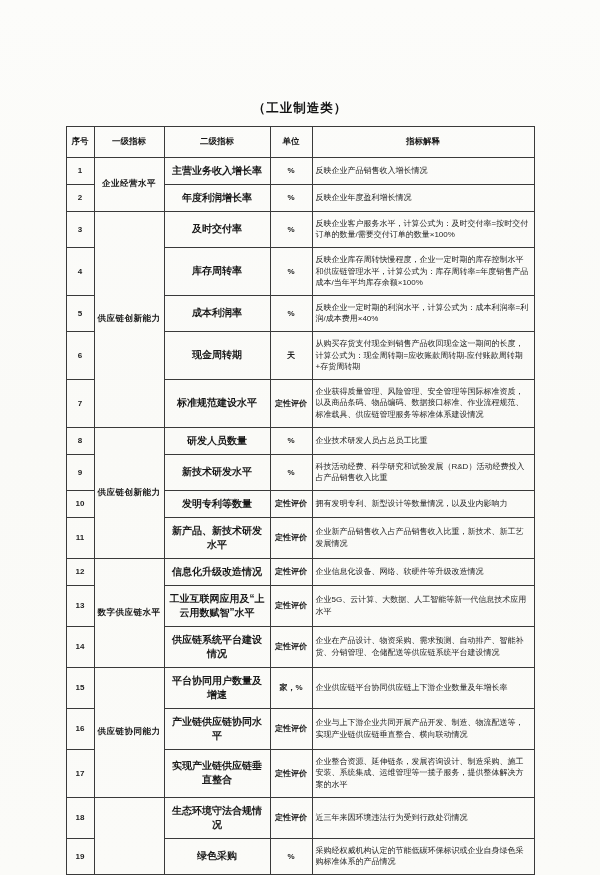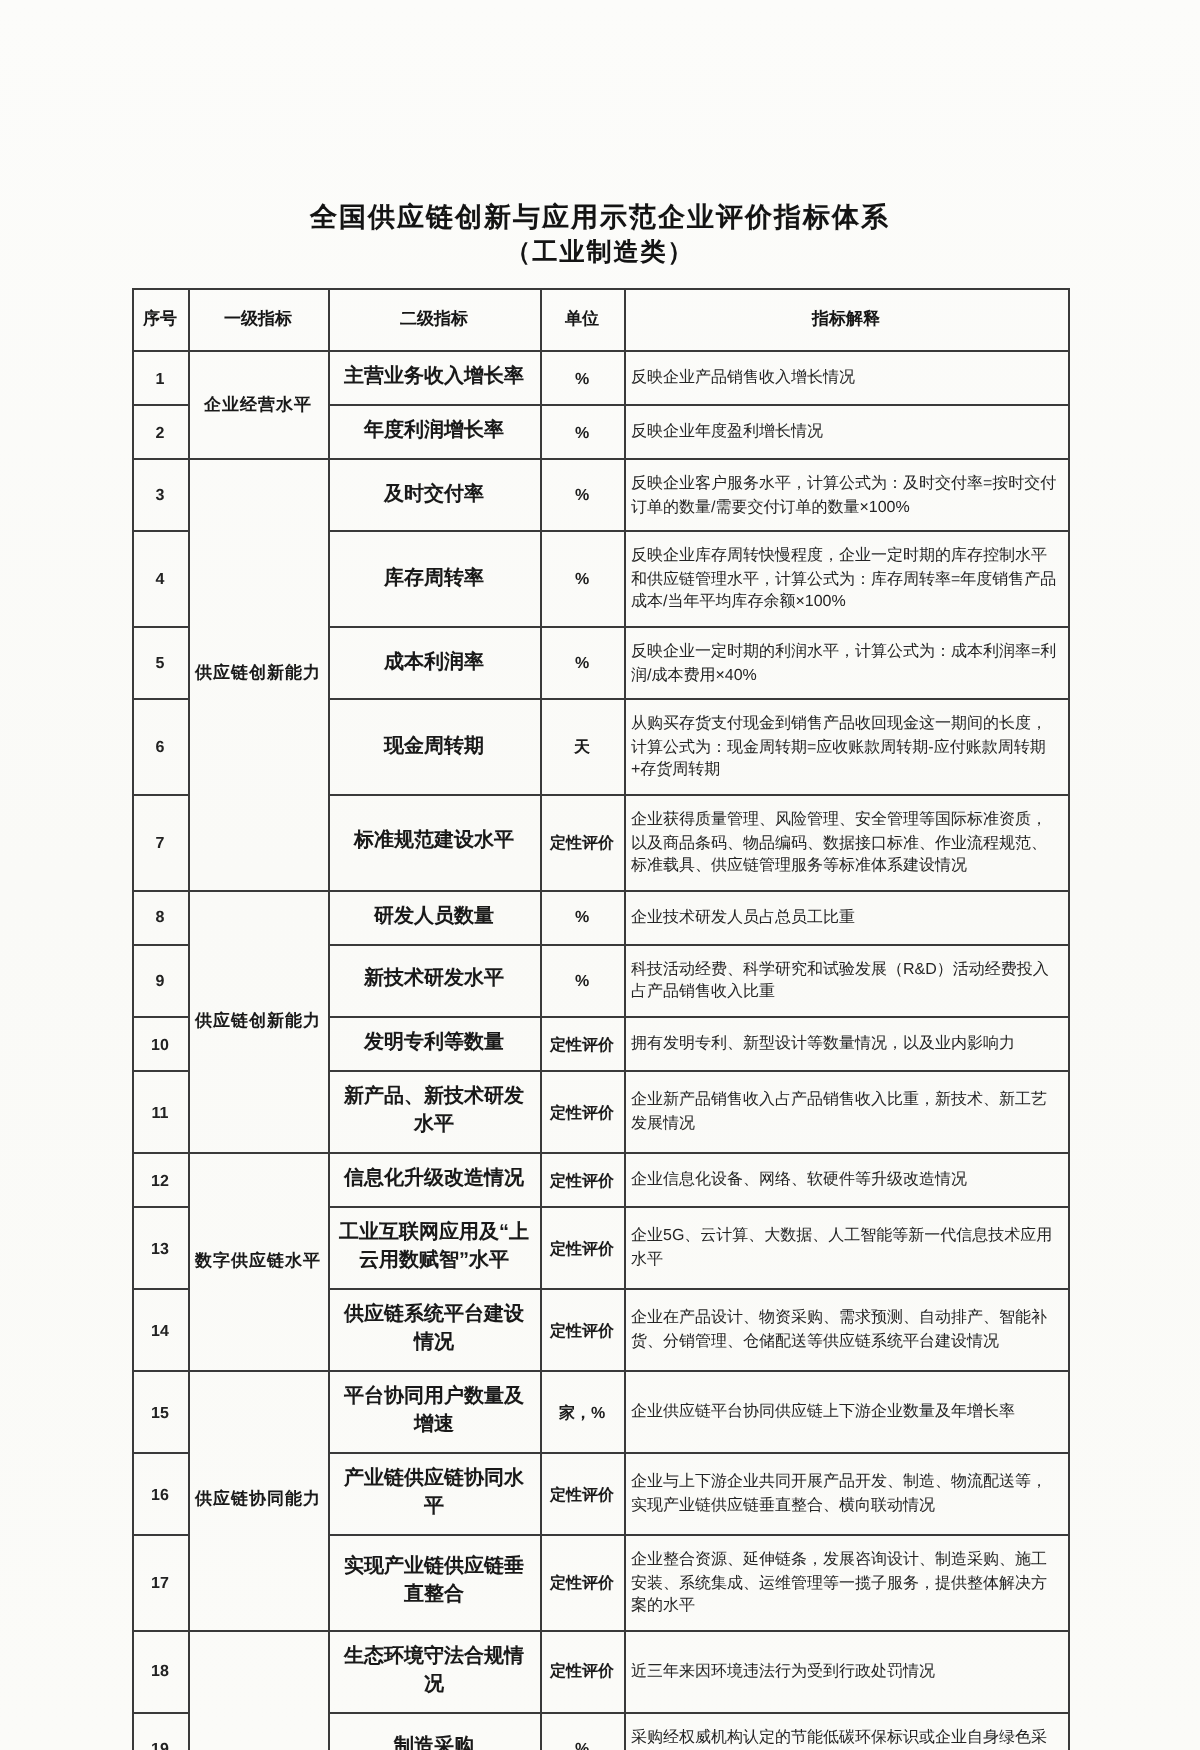--- a/index.html
+++ b/index.html
@@ -97,21 +97,20 @@
     padding-right:32px;
     box-sizing:border-box;
   }
 </style>
 </head>
 <body>
 
 <div class="page">
 
   <div class="title-block">
-    <div class="title-line1">全国供应链创新与应用示范企业评价指标体系</div>
     <div class="title-line2">（工业制造类）</div>
   </div>
 
   <table class="indicators">
     <colgroup>
       <col style="width:28px">
       <col style="width:70px">
       <col style="width:106px">
       <col style="width:42px">
       <col style="width:222px">
@@ -235,21 +234,21 @@
         </tr>
         <tr>
           <td class="c-no">18</td>
           <td class="c-group" rowspan="2"></td>
           <td class="c-ind">生态环境守法合规情况</td>
           <td class="c-unit">定性评价</td>
           <td class="c-exp">近三年来因环境违法行为受到行政处罚情况</td>
         </tr>
         <tr>
           <td class="c-no">19</td>
-          <td class="c-ind">制造采购</td>
+          <td class="c-ind">绿色采购</td>
           <td class="c-unit">%</td>
           <td class="c-exp">采购经权威机构认定的节能低碳环保标识或企业自身绿色采购标准体系的产品情况</td>
         </tr>
       </tbody>
   </table>
 
   <div class="page-number">— 17 —</div>
 
 </div>
 

